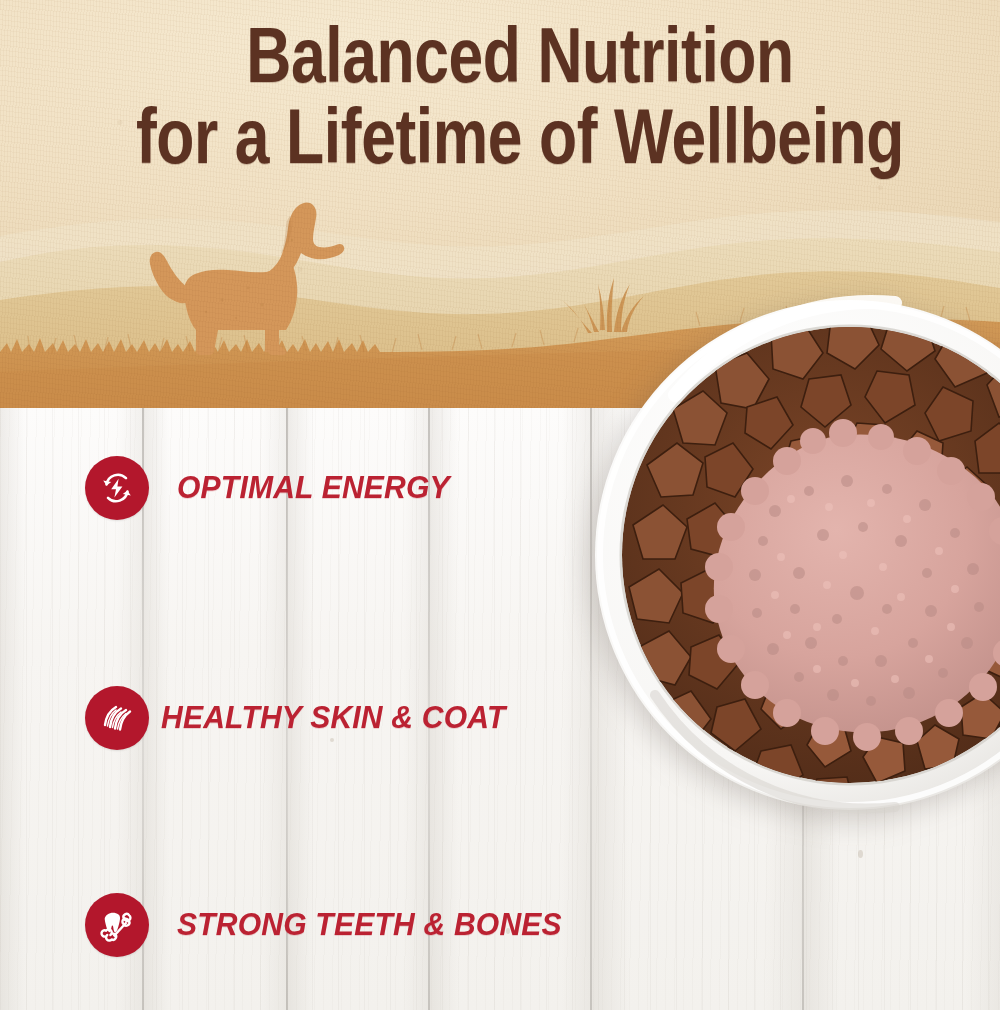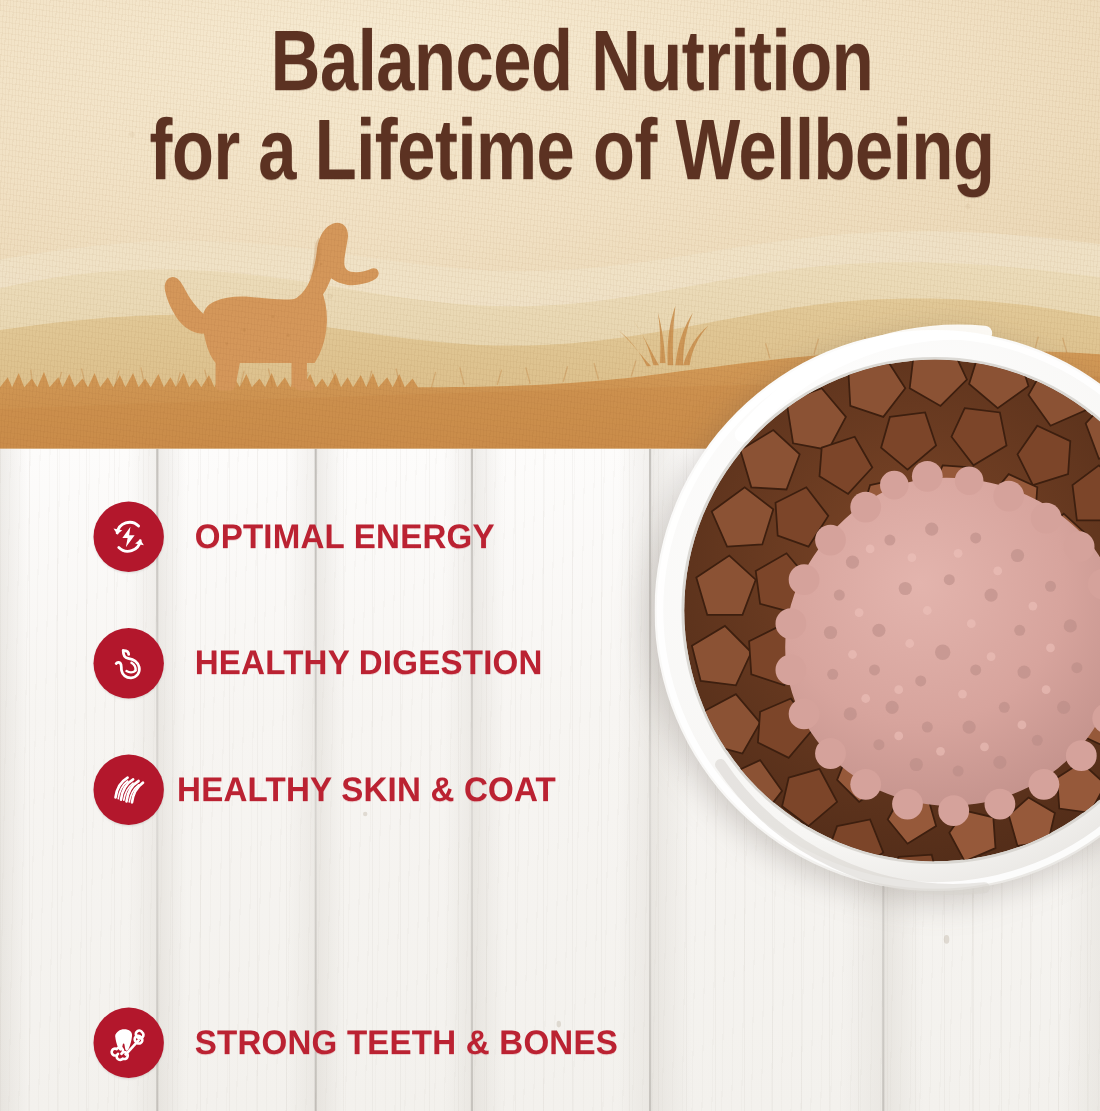--- a/index.html
+++ b/index.html
@@ -78,20 +78,21 @@
       repeating-linear-gradient(90deg, rgba(168,160,150,.09) 0 1px, rgba(0,0,0,0) 1px 26px),
       repeating-linear-gradient(91deg, rgba(180,172,160,.06) 0 1px, rgba(0,0,0,0) 1px 9px);
     pointer-events:none;
   }
   .wood-speck{position:absolute;border-radius:50%;background:rgba(173,160,140,.30);}
 
   
   .benefits{
     position:absolute;left:0;top:408px;width:660px;height:602px;
     z-index:5;
+    font-style:italic;
   }
   .benefit-row{
     position:absolute;left:85px;
     display:flex;align-items:center;gap:28px;
     height:64px;
   }
   .badge{
     width:64px;height:64px;flex:0 0 64px;
     border-radius:50%;
     background:#b3172c;
@@ -526,37 +527,20 @@
           <path d="M9.5,16.5 A11.5,11.5 0 0 1 29,10.2" fill="none" stroke="#fff" stroke-width="2.6" stroke-linecap="round"></path>
           <path d="M30.5,23.5 A11.5,11.5 0 0 1 11,29.8" fill="none" stroke="#fff" stroke-width="2.6" stroke-linecap="round"></path>
           <path d="M6.2,12.4 L9.6,17.6 L14.2,14.0 Z" fill="#fff"></path>
           <path d="M33.8,27.6 L30.4,22.4 L25.8,26.0 Z" fill="#fff"></path>
           <path d="M21.6,10.8 L14.2,21.2 L19.0,21.2 L17.4,29.6 L25.4,18.6 L20.4,18.6 Z" fill="#fff"></path>
         </svg>
       </span>
       <span class="benefit-label">OPTIMAL ENERGY</span>
     </div>
 
-    <div class="benefit-row" style="top:163px;">
-      <span class="badge">
-        <svg width="40" height="40" viewBox="0 0 40 40">
-          <path d="M15,8.5
-                   C15,13 16.5,15 19.5,15.5
-                   C24.5,16.3 28.5,19 29.5,23.5
-                   C30.6,28.6 27.2,33 22.2,33.2
-                   C17.6,33.4 14.2,30.4 13.5,26.5
-                   C13,23.6 13.8,21.5 12.4,20
-                   C11.3,18.8 9.6,19 8.6,20.2" fill="none" stroke="#fff" stroke-width="2.5" stroke-linecap="round" stroke-linejoin="round"></path>
-          <path d="M15,8.5 C18.5,8.5 20,10 20,12" fill="none" stroke="#fff" stroke-width="2.5" stroke-linecap="round"></path>
-          <path d="M22.5,19.5 C25,21 26.5,23.5 26.2,26.2" fill="none" stroke="#fff" stroke-width="2.2" stroke-linecap="round"></path>
-          <path d="M18,27 C20.5,28.5 24,28.5 26.2,26.6" fill="none" stroke="#fff" stroke-width="2.2" stroke-linecap="round"></path>
-        </svg>
-      </span>
-      <span class="benefit-label">HEALTHY DIGESTION</span>
-    </div>
 
     <div class="benefit-row" style="top:278px;gap:12px;">
       <span class="badge">
         <svg width="40" height="40" viewBox="0 0 40 40">
           <g fill="none" stroke="#fff" stroke-width="2.4" stroke-linecap="round">
             <path d="M8,27 C9,19 13,12.5 19,9"></path>
             <path d="M13,29 C14,20.5 18,14 24,10.5"></path>
             <path d="M18,30.5 C19,22 23,15.5 29,12"></path>
             <path d="M23,31.5 C24,23.5 28,17 33,13.5"></path>
           </g>
@@ -564,21 +548,21 @@
             <path d="M10.5,28 C11.5,21 14.5,15.5 19,12"></path>
             <path d="M15.5,29.5 C16.5,23 19.5,17.5 24,14"></path>
             <path d="M20.5,31 C21.5,24.5 24.5,19 29,15.5"></path>
           </g>
         </svg>
       </span>
       <span class="benefit-label">HEALTHY SKIN &amp; COAT</span>
     </div>
 
 
-    <div class="benefit-row" style="top:508px;justify-content:space-between;">
+    <div class="benefit-row" style="top:485px;justify-content:space-between;">
       <span class="badge">
         <svg width="40" height="40" viewBox="0 0 40 40">
           <path d="M10.5,9.5
                    C13.5,7.2 18.5,7.2 21.5,9.5
                    C22.8,10.5 23.2,12.2 23,14
                    C22.6,17.6 21.6,21.2 20.4,24.6
                    C19.9,26 19,27.2 18.2,27.2
                    C17.3,27.2 16.9,26 16.6,24.4
                    C16.3,22.6 16.2,20.6 15.4,20.6
                    C14.6,20.6 14.4,22.6 14.1,24.4

